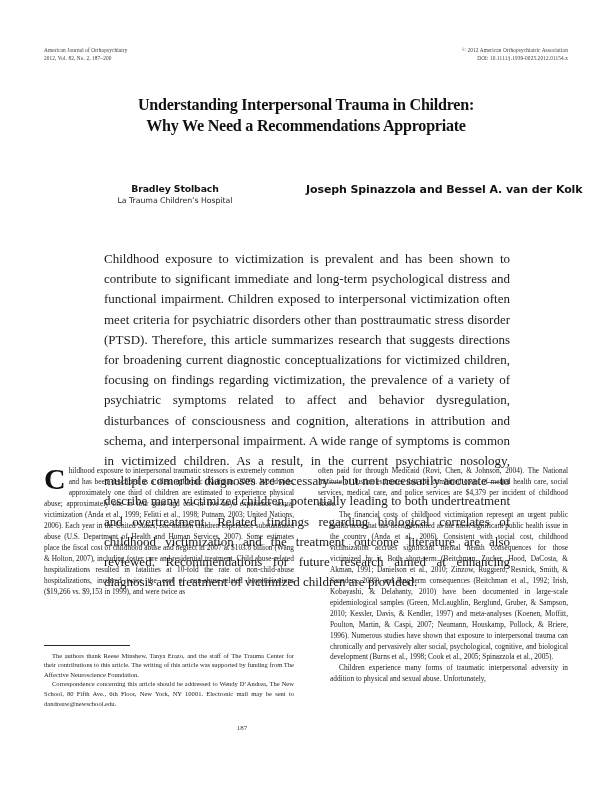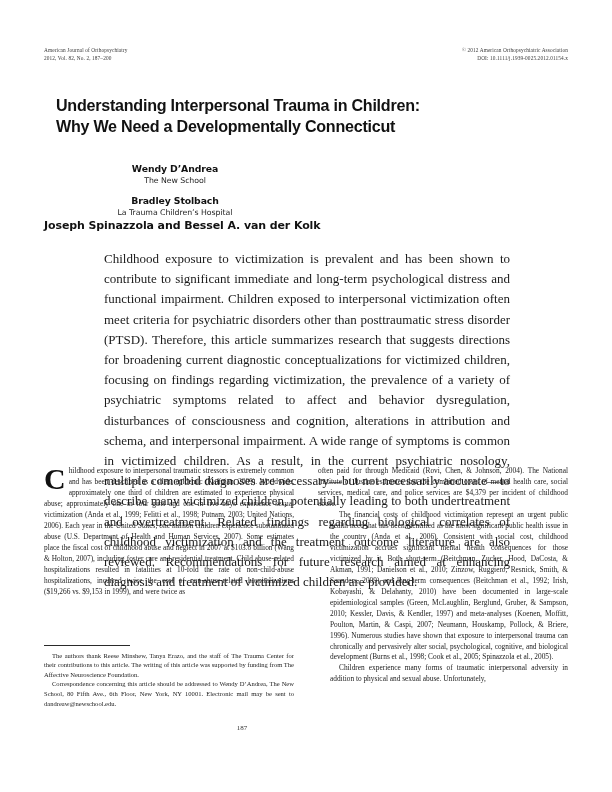--- a/index.html
+++ b/index.html
@@ -39,42 +39,42 @@
   .runhead .left { text-align: left; }
   .runhead .right { text-align: right; }
   .runhead div div { white-space: nowrap; }
 
   
   .title {
     position: absolute;
     top: 84px;
     left: 56px;
     right: 56px;
-    text-align: left;
-    font-family: Liberation Sans, sans-serif;
+    text-align: center;
+    font-family: Liberation Serif, serif;
     font-weight: bold;
     font-size: 16.1px;
     line-height: 1.30;
     letter-spacing: -0.25px;
     color: #121212;
   }
   .title .tline { display: block; }
 
   
   .authors {
     position: absolute;
     top: 163px;
     left: 44px;
     right: 44px;
   }
   .author-row {
     display: flex;
     width: 100%;
   }
-  .author-row + .author-row { margin-top: 8px; flex-direction: column; }
+  .author-row + .author-row { margin-top: 20px; }
   .author-cell {
     width: 50%;
     text-align: center;
   }
   .author-name {
     font-family: "DejaVu Sans", sans-serif;
     font-weight: bold;
     font-size: 9.3px;
     letter-spacing: -0.1px;
     color: #121212;
@@ -187,29 +187,25 @@
       <div>2012, Vol. 82, No. 2, 187–200</div>
     </div>
     <div class="right">
       <div>© 2012 American Orthopsychiatric Association</div>
       <div>DOI: 10.1111/j.1939-0025.2012.01154.x</div>
     </div>
   </div>
 
   <h1 class="title">
     <span class="tline">Understanding Interpersonal Trauma in Children:</span>
-    <span class="tline">Why We Need a Developmentally Connecticut</span>
+    <span class="tline">Why We Need a Recommendations Appropriate</span>
   </h1>
 
   <div class="authors">
     <div class="author-row">
-      <div class="author-cell">
-        <div class="author-name">Wendy D’Andrea</div>
-        <div class="author-aff">The New School</div>
-      </div>
     </div>
     <div class="author-row">
       <div class="author-cell">
         <div class="author-name">Bradley Stolbach</div>
         <div class="author-aff">La Trauma Children’s Hospital</div>
       </div>
       <div class="author-cell wide">
         <div class="author-name">Joseph Spinazzola and Bessel A. van der Kolk</div>
       </div>
     </div>

